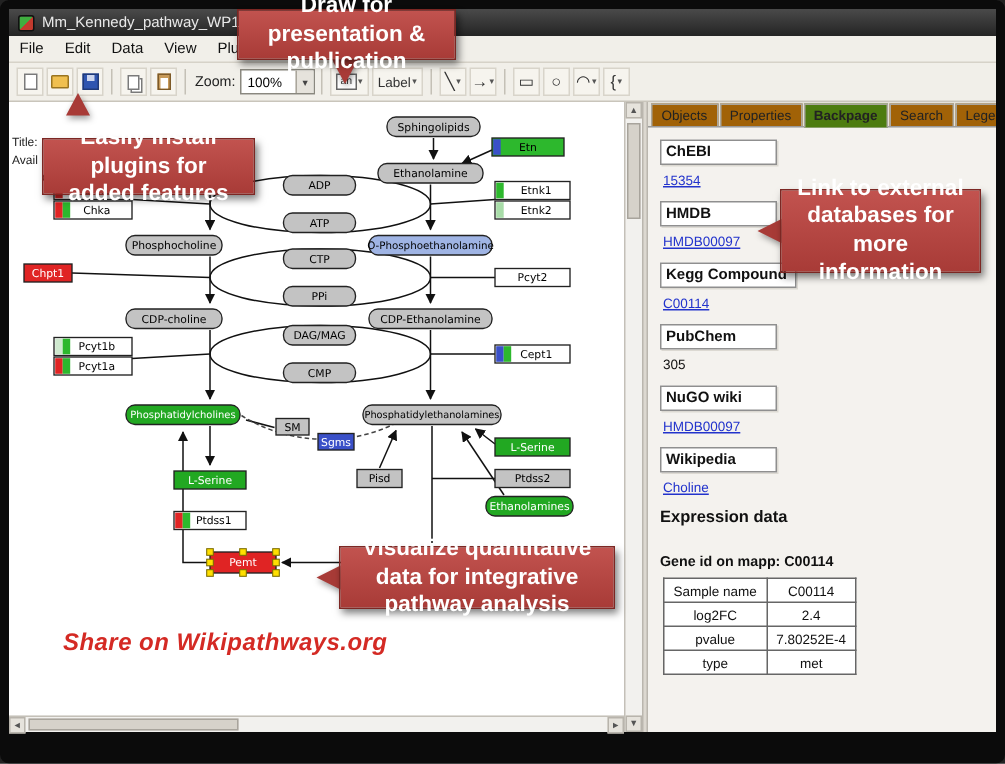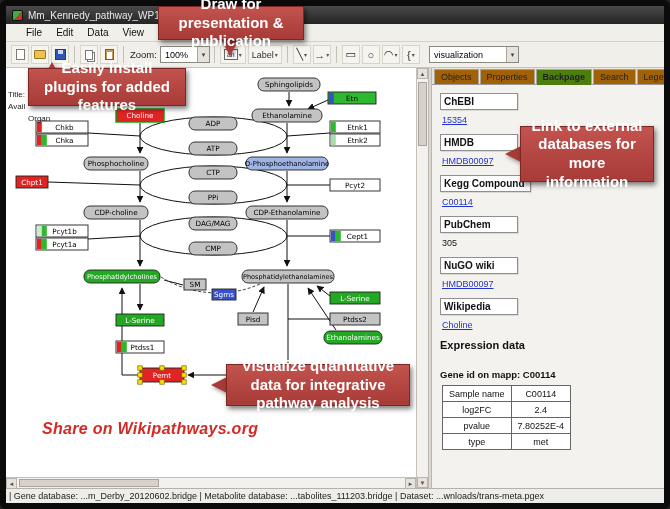--- a/index.html
+++ b/index.html
@@ -7,21 +7,21 @@
   .frame { position:relative; width:670px; height:509px; background:#0b0b0b; border-radius:6px; overflow:hidden; }
 
   
   .titlebar { position:absolute; left:6px; top:6px; width:658px; height:18px;
     background:linear-gradient(#4a4a4a,#242424); display:flex; align-items:center; gap:5px; padding-left:6px; }
   .app-icon { width:11px; height:11px; background:linear-gradient(135deg,#3fae3f 50%,#c23a2e 50%); border:1px solid #111; border-radius:2px; }
   .title-text { color:#e9e9e9; font-size:10px; white-space:nowrap; }
 
   
   .menubar { position:absolute; left:6px; top:24px; width:658px; height:18px; background:#f1efe9;
-    display:flex; align-items:center; font-size:10px; color:#111; border-bottom:1px solid #d6d2c8;padding-left:13px; }
+    display:flex; align-items:center; font-size:10px; color:#111; border-bottom:1px solid #d6d2c8; }
   .menu-item { padding:2px 7px; cursor:default; }
 
   
   .toolbar { position:absolute; left:6px; top:42px; width:658px; height:26px; background:#f1efe9;
     border-bottom:1px solid #c9c5bb; display:flex; align-items:center; padding-left:4px; font-size:10px; }
   .tbtn { min-width:18px; height:19px; display:inline-flex; align-items:center; justify-content:center;
     border:1px solid #d8d4ca; background:#f6f4ee; margin:0 1px; color:#333; font-size:11px; }
   .tbtn .dd { font-size:6px; color:#555; margin-left:1px; }
   .tbtn.wide { padding:0 3px; }
   .tsep { width:1px; height:17px; background:#c4c0b6; margin:0 4px; }
@@ -80,21 +80,21 @@
   
   .statusbar { position:absolute; left:6px; top:488px; width:658px; height:15px; background:#efede9;
     border-top:1px solid #b5b2aa; font-size:9px; color:#222; line-height:14px; padding-left:3px;
     white-space:nowrap; overflow:hidden; }
 
   
   .callout { position:absolute; z-index:32; background:linear-gradient(180deg,#c2534f,#a83b37); border:1px solid #7c2723;
     color:#fff; font-weight:bold; font-size:15px; text-align:center; display:flex; align-items:center; justify-content:center;
     padding:3px 8px; box-shadow:2px 3px 5px rgba(0,0,0,.5); line-height:1.25; }
   .co-top   { left:158px; top:6px;   width:146px; height:34px; }
-  .co-left  { left:28px;  top:68px;  width:158px; height:38px; }
+  .co-left  { left:28px;  top:92px;  width:142px; height:38px; }
   .co-right { left:520px; top:126px; width:134px; height:56px; }
   .co-mid   { left:226px; top:364px; width:184px; height:42px; }
   .ca { position:absolute; z-index:31; width:0; height:0; filter:drop-shadow(1px 2px 2px rgba(0,0,0,.4)); }
   .ca-down { left:221px; top:39px; border-left:9px solid transparent; border-right:9px solid transparent; border-top:17px solid #a83b37; }
   .ca-up   { left:44px;  top:62px; border-left:8px solid transparent; border-right:8px solid transparent; border-bottom:15px solid #a83b37; }
   .ca-left1{ left:505px; top:146px; border-top:8px solid transparent; border-bottom:8px solid transparent; border-right:16px solid #a83b37; }
   .ca-left2{ left:211px; top:377px; border-top:8px solid transparent; border-bottom:8px solid transparent; border-right:16px solid #a83b37; }
 
   svg text { font-family:"DejaVu Sans","Liberation Sans",sans-serif; }
 </style>
@@ -166,24 +166,20 @@
         <span>○</span>
       </span>
     <span class="tbtn">
         <span>◠</span>
         <span class="dd">▾</span>
       </span>
     <span class="tbtn">
         <span>{</span>
         <span class="dd">▾</span>
       </span>
-    <span class="combo" style="position:absolute;left:423px;top:4px;width:90px;justify-content:space-between;">
-      <span>visualization</span>
-      <span class="arrbox">▾</span>
-    </span>
   </div>
 
   <div class="content">
     <div class="canvas-col">
       <div class="draw">
         <svg id="pathway-svg" width="410" height="409" viewBox="0 0 410 409">
           <defs>
             <marker id="arw" viewBox="0 0 10 10" refX="9" refY="5" markerWidth="7" markerHeight="7" orient="auto-start-reverse">
               <path d="M0 0 L10 5 L0 10 z" fill="#111"></path>
             </marker>
@@ -432,21 +428,20 @@
               <tr>
                 <td>type</td>
                 <td>met</td>
               </tr>
             </tbody>
           </table>
       </div>
     </div>
   </div>
 
-  <div class="statusbar">| Gene database: ...m_Derby_20120602.bridge  | Metabolite database: ...tabolites_111203.bridge  | Dataset: ...wnloads/trans-meta.pgex</div>
 
   <div class="ca ca-down"></div>
   <div class="ca ca-up"></div>
   <div class="ca ca-left1"></div>
   <div class="ca ca-left2"></div>
   <div class="callout co-top">Draw for presentation &amp; publication</div>
   <div class="callout co-left">Easily install plugins for added features</div>
   <div class="callout co-right">Link  to external databases  for more information</div>
   <div class="callout co-mid">Visualize quantitative  data  for integrative pathway analysis</div>
 

